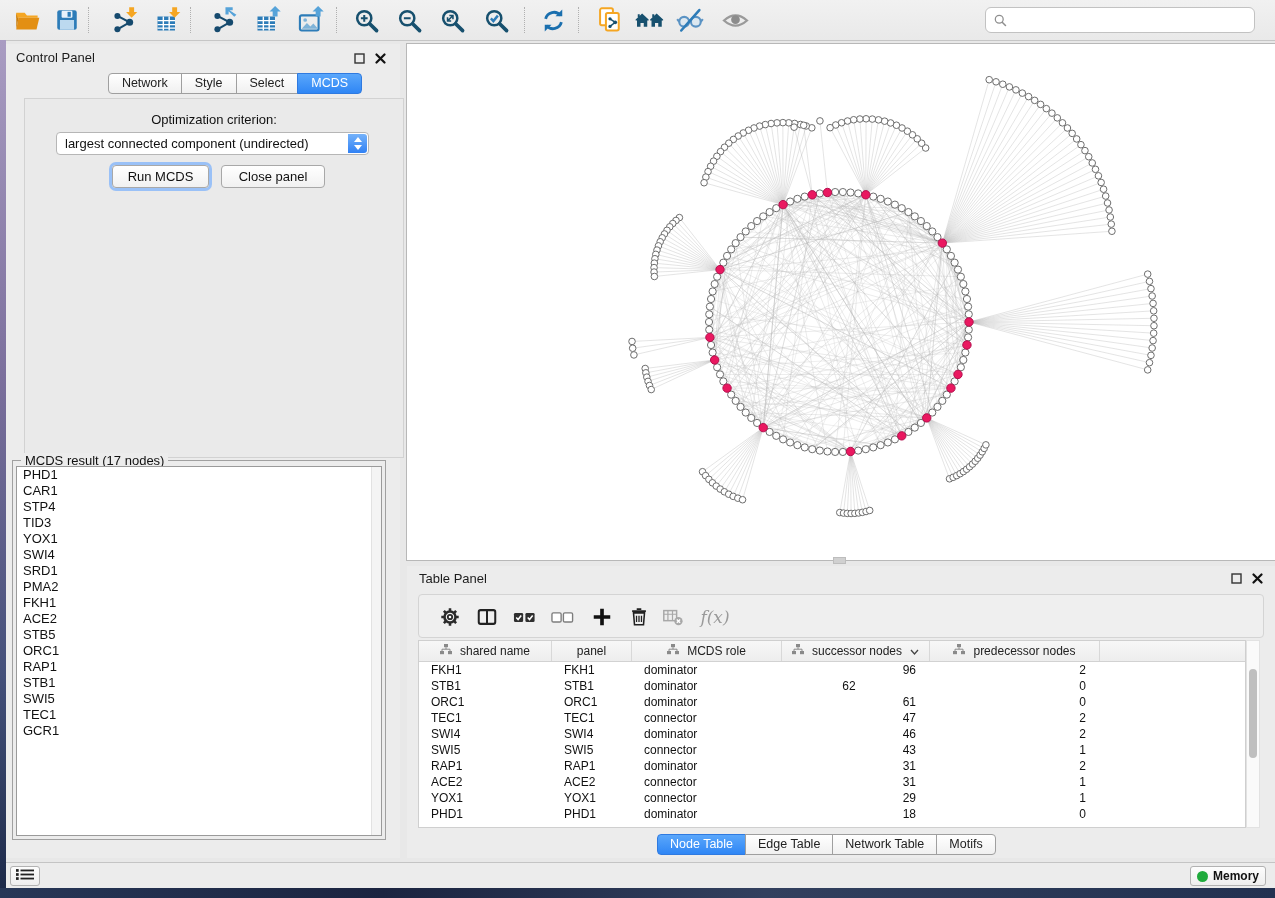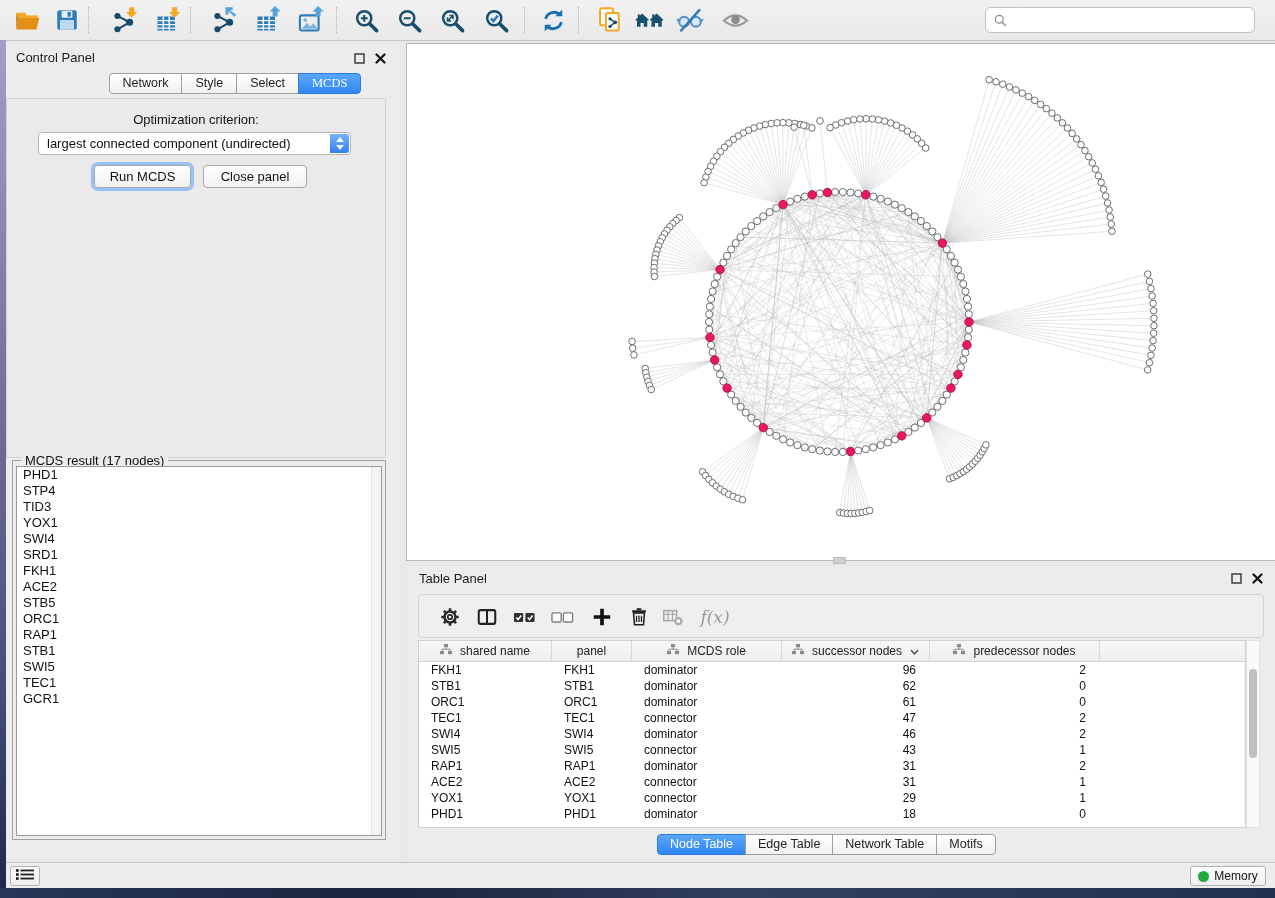--- a/index.html
+++ b/index.html
@@ -15,23 +15,23 @@
   
   .wall-left{left:0;top:40px;width:6px;height:848px;background:linear-gradient(#a99cc2,#7b6f9c 40%,#44507a 75%,#1d2a4a);}
   .wall-bottom{left:0;top:888px;width:1275px;height:10px;background:linear-gradient(90deg,#273757,#1b2440 30%,#32405e 60%,#223150);}
   
   .cpanel{left:6px;top:44px;width:394px;height:814px;background:#ececec;}
   .panel-title{font-size:13px;color:#1c1c1c;}
   .winbtn{position:absolute;top:7px;width:14px;height:14px;display:flex;align-items:center;justify-content:center;cursor:default;}
   .cp-tabs{position:absolute;left:0;top:29px;width:100%;display:flex;justify-content:center;padding-left:32px;}
   .cp-tab{height:19px;line-height:19px;padding:0 13px;font-size:12.5px;color:#222;background:linear-gradient(#ffffff,#f0f0f0);border:1px solid #9f9f9f;margin-left:-1px;}
   .cp-tab:first-child{border-radius:4px 0 0 4px;margin-left:0;}
-  .cp-tab:last-child{border-radius:0 4px 4px 0;font-family:Liberation Serif, serif;}
+  .cp-tab:last-child{border-radius:0 4px 4px 0;}
   .cp-tab.active{background:linear-gradient(#5aa7fb,#2f86f5);color:#fff;border-color:#2f7ae0;}
-  .cp-content{position:absolute;left:0;top:54px;width:378px;height:358px;background:#eaeaea;border:1px solid #d2d2d2;}
+  .cp-content{position:absolute;left:18px;top:54px;width:378px;height:358px;background:#eaeaea;border:1px solid #d2d2d2;}
   .opt-label{position:absolute;left:0;top:13px;width:100%;text-align:center;font-size:13px;color:#111;}
   .select{position:absolute;left:31px;top:33px;width:313px;height:23px;background:#fff;border:1px solid #b6b6b6;border-radius:4px;font-size:13px;color:#111;display:flex;align-items:center;padding-left:8px;box-sizing:border-box;}
   .select .stepper{position:absolute;right:1px;top:1px;bottom:1px;width:19px;border-radius:0 3px 3px 0;background:linear-gradient(#74b2fa,#3181f4);display:flex;flex-direction:column;align-items:center;justify-content:center;gap:3px;}
   .tri-up{width:0;height:0;border-left:4px solid transparent;border-right:4px solid transparent;border-bottom:5px solid #fff;}
   .tri-dn{width:0;height:0;border-left:4px solid transparent;border-right:4px solid transparent;border-top:5px solid #fff;}
   .btn{position:absolute;top:66px;height:23px;background:linear-gradient(#ffffff,#f1f1f1);border:1px solid #a8a8a8;border-radius:4px;font:13px "Liberation Sans",sans-serif;color:#111;display:flex;align-items:center;justify-content:center;box-sizing:border-box;}
   .btn.focused{box-shadow:0 0 0 3px rgba(100,165,255,.6);}
   .mcds-fieldset{position:absolute;left:6px;top:416px;width:372px;height:378px;border:1px solid #a0a0a0;background:transparent;}
   .mcds-legend{position:absolute;left:8px;top:-8px;background:#ececec;padding:0 4px;font-size:13px;color:#111;}
   .mcds-list{position:absolute;left:3px;top:5px;right:3px;bottom:3px;background:#fff;border:1px solid #9a9a9a;overflow:hidden;}
@@ -58,21 +58,21 @@
   .td.numcol{text-align:right;padding-right:14px;}
   .tscroll{position:absolute;left:839px;top:74px;width:14px;height:188px;background:#fafafa;border:1px solid #e2e2e2;box-sizing:border-box;}
   .tthumb{position:absolute;left:2px;top:28px;width:8px;height:89px;background:#bfbfbf;border-radius:4px;}
   .tp-tabs{position:absolute;left:250px;top:268px;display:flex;}
   .tp-tab{height:19px;line-height:19px;padding:0 12px;font-size:12.5px;color:#222;background:linear-gradient(#ffffff,#f0f0f0);border:1px solid #9f9f9f;margin-left:-1px;}
   .tp-tab:first-child{border-radius:4px 0 0 4px;margin-left:0;}
   .tp-tab:last-child{border-radius:0 4px 4px 0;}
   .tp-tab.active{background:linear-gradient(#5aa7fb,#2f86f5);color:#fff;border-color:#2f7ae0;}
   
   .statusbar{left:6px;top:862px;width:1269px;height:26px;background:#ececec;border-top:1px solid #c4c4c4;box-sizing:border-box;}
-  .sb-btn{position:absolute;top:3px;height:20px;background:linear-gradient(#fdfdfd,#eee);border:1px solid #b2b2b2;border-radius:3px;display:flex;align-items:center;justify-content:center;box-sizing:border-box;}
+  .sb-btn{position:absolute;top:3px;height:20px;background:linear-gradient(#fdfdfd,#eee);border:1px solid #b2b2b2;border-radius:3px;display:flex;align-items:center;justify-content:center;box-sizing:border-box;font-weight:bold;}
   .memory-label{font-size:12px;color:#111;margin-left:5px;}
   .memdot{width:11px;height:11px;border-radius:50%;background:#1faa3c;}
 </style>
 </head>
 <body>
 
 <div class="screen">
 
   <div class="abs toolbar">
     <div class="tbtn" style="left:11px">
@@ -251,25 +251,27 @@
             <span class="tri-dn"></span>
           </span>
       </div>
       <div class="btn focused" style="left:87px;width:97px">Run MCDS</div>
       <div class="btn" style="left:196px;width:104px">Close panel</div>
     </div>
     <div class="mcds-fieldset">
       <div class="mcds-legend">MCDS result (17 nodes)</div>
       <div class="mcds-list">
           <div class="mcds-item">PHD1</div>
+          <div class="mcds-item">CAR1</div>
           <div class="mcds-item">STP4</div>
           <div class="mcds-item">TID3</div>
           <div class="mcds-item">YOX1</div>
           <div class="mcds-item">SWI4</div>
           <div class="mcds-item">SRD1</div>
+          <div class="mcds-item">PMA2</div>
           <div class="mcds-item">FKH1</div>
           <div class="mcds-item">ACE2</div>
           <div class="mcds-item">STB5</div>
           <div class="mcds-item">ORC1</div>
           <div class="mcds-item">RAP1</div>
           <div class="mcds-item">STB1</div>
           <div class="mcds-item">SWI5</div>
           <div class="mcds-item">TEC1</div>
           <div class="mcds-item">GCR1</div>
         </div>
@@ -1134,21 +1136,21 @@
             <div class="td namecol" style="width: 133px;">FKH1</div>
             <div class="td namecol" style="width: 80px;">FKH1</div>
             <div class="td namecol" style="width: 150px;">dominator</div>
             <div class="td numcol" style="width: 148px;">96</div>
             <div class="td numcol" style="width: 170px;">2</div>
           </div>
           <div class="trow">
             <div class="td namecol" style="width: 133px;">STB1</div>
             <div class="td namecol" style="width: 80px;">STB1</div>
             <div class="td namecol" style="width: 150px;">dominator</div>
-            <div class="td numcol" style="width: 148px;">62</div>
+            <div class="td numcol" style="width: 148px; text-align: center;">62</div>
             <div class="td numcol" style="width: 170px;">0</div>
           </div>
           <div class="trow">
             <div class="td namecol" style="width: 133px;">ORC1</div>
             <div class="td namecol" style="width: 80px;">ORC1</div>
             <div class="td namecol" style="width: 150px;">dominator</div>
             <div class="td numcol" style="width: 148px;">61</div>
             <div class="td numcol" style="width: 170px;">0</div>
           </div>
           <div class="trow">

